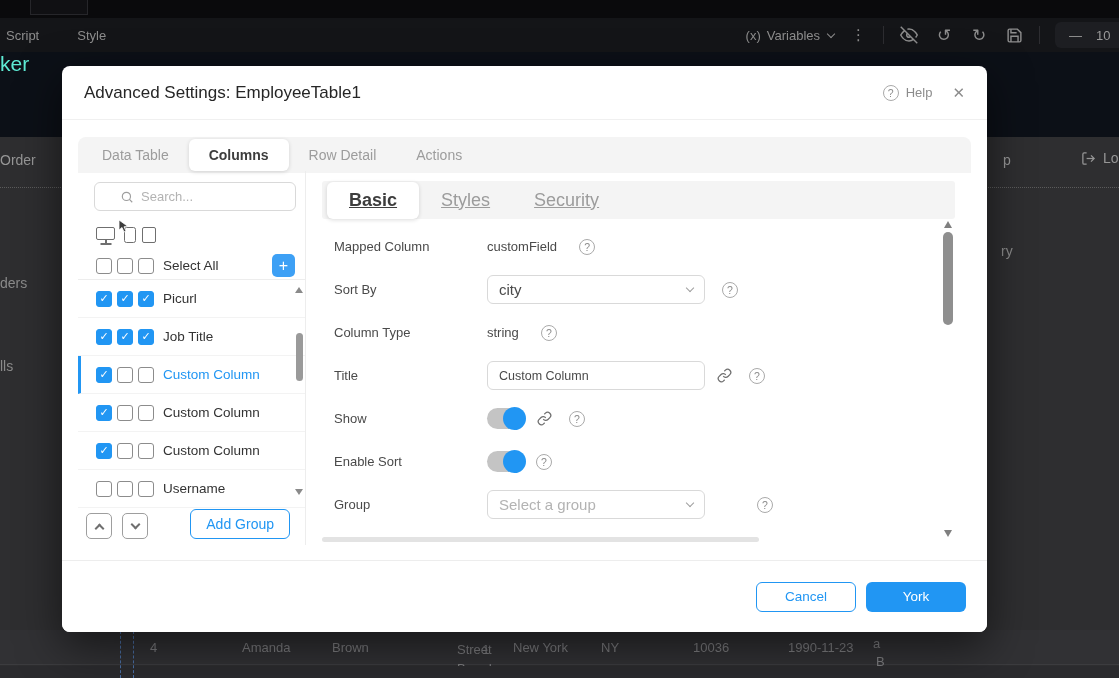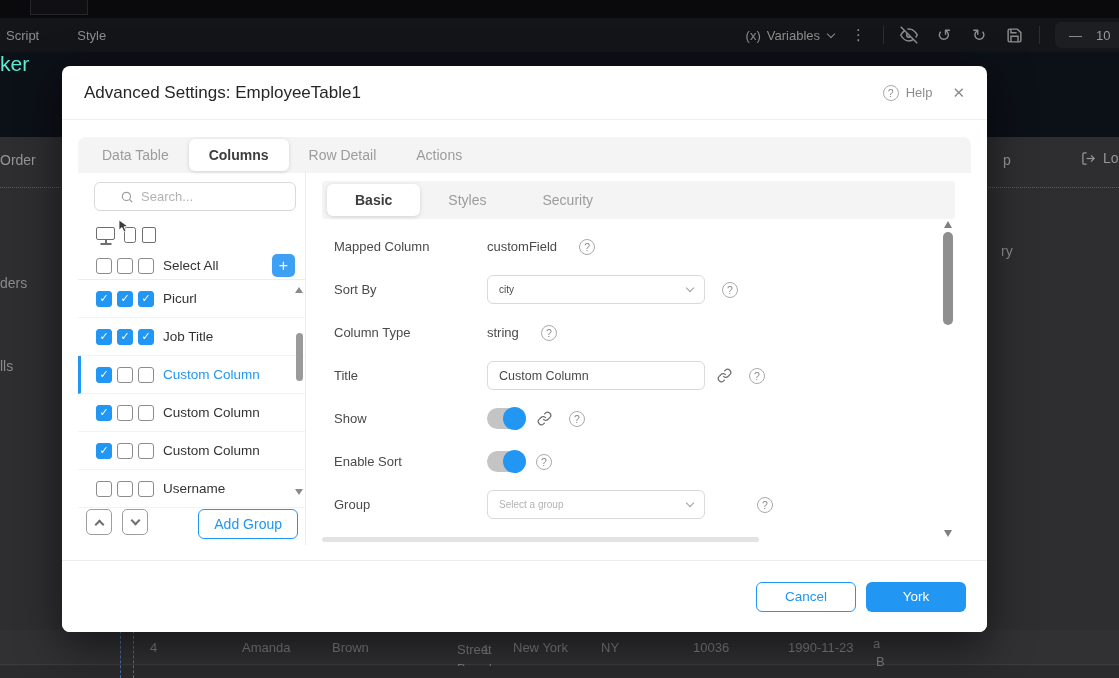--- a/index.html
+++ b/index.html
@@ -75,37 +75,37 @@
   .lrow.selected .lrow-label { color:#2196f3; }
   .lrow-label { margin-left:4px; white-space:nowrap; }
   .cb { width:16px; height:16px; border:1.5px solid #8c8c8c; border-radius:3px; background:#fff; flex:0 0 auto; display:flex; align-items:center; justify-content:center; }
   .cb.checked { background:#2196f3; border-color:#2196f3; }
   .cb.checked::after { content:"✓"; color:#fff; font-size:11px; font-weight:bold; line-height:1; }
   .addbtn { position:absolute; right:10px; top:2px; width:23px; height:23px; background:#3da0f5; border:none; border-radius:5px; color:#fff; font-size:16px; line-height:1; display:flex; align-items:center; justify-content:center; cursor:pointer; }
   .lscroll-up, .lscroll-down { position:absolute; right:2px; width:0; height:0; border-left:4px solid transparent; border-right:4px solid transparent; cursor:pointer; }
   .lscroll-up { top:116px; border-bottom:6px solid #8a8a8a; }
   .lscroll-down { top:318px; border-top:6px solid #8a8a8a; }
   .lscroll-thumb { position:absolute; right:2px; top:162px; width:7px; height:48px; background:#9a9a9a; border-radius:4px; cursor:pointer; }
-  .lp-footer { position:absolute; bottom:6px; left:8px; right:7px; display:flex; align-items:flex-start; gap:10px; }
+  .lp-footer { position:absolute; bottom:6px; left:8px; right:15px; display:flex; align-items:flex-end; gap:10px; }
   .move-btn { width:26px; height:26px; background:#fff; border:1px solid #9e9e9e; border-radius:5px; display:flex; align-items:center; justify-content:center; cursor:pointer; }
   .move-btn .chevb { width:7px; height:7px; border:solid #6f6f6f; border-width:0 2px 2px 0; display:inline-block; }
   .move-btn .up { transform:rotate(-135deg); margin-top:4px; }
   .move-btn .down { transform:rotate(45deg); margin-top:-3px; }
   .add-group { margin-left:auto; height:30px; padding:0 15px; background:#fff; border:1.5px solid #2196f3; color:#2196f3; border-radius:6px; font-size:14px; font-family:inherit; cursor:pointer; }
 
   
   .rp { flex:1; margin-left:16px; position:relative; }
   .sub-tabs { margin-top:10px; margin-right:16px; height:38px; background:#f4f4f4; display:flex; align-items:center; padding:0 5px; border-radius:3px; }
-  .stab { padding:8px 28px; font-size:14px; color:#9c9c9c; border-radius:6px; cursor:pointer; }
+  .stab { padding:8px 22px; font-size:18px; color:#9c9c9c; border-radius:6px; cursor:pointer;text-decoration:underline; }
   .stab.active { background:#fff; color:#3d3d3d; font-weight:bold; box-shadow:0 1px 4px rgba(0,0,0,.14); }
   .formarea { padding:6px 0 0 12px; }
   .frow { height:43px; display:flex; align-items:center; }
   .flabel { width:153px; font-size:13px; color:#4a4a4a; flex:0 0 auto; }
   .fstatic { font-size:13px; color:#4a4a4a; margin-right:11px; }
-  .fselect { width:218px; height:29px; border:1px solid #d9d9d9; border-radius:6px; display:flex; align-items:center; justify-content:space-between; padding:0 11px; font-size:10px; color:#4a4a4a; cursor:pointer; background:#fff; }
+  .fselect { width:218px; height:29px; border:1px solid #d9d9d9; border-radius:6px; display:flex; align-items:center; justify-content:space-between; padding:0 11px; font-size:15px; color:#4a4a4a; cursor:pointer; background:#fff; }
   .fselect .ph { color:#b3b3b3; }
   .fselect .chevs { width:6px; height:6px; border:solid #9e9e9e; border-width:0 1.5px 1.5px 0; transform:rotate(45deg); margin-top:-4px; }
   .finput { width:218px; height:29px; border:1px solid #d9d9d9; border-radius:6px; padding:0 11px; font-size:12.5px; color:#4a4a4a; font-family:inherit; outline:none; }
   .linkic { margin-left:12px; display:inline-flex; cursor:pointer; }
   .linkic svg { stroke:#6e6e6e; fill:none; stroke-width:2; }
   .frow .qicon { margin-left:17px; cursor:pointer; }
   .frow .qicon.near { margin-left:11px; }
   .frow .qicon.far { margin-left:52px; }
   .tg { width:38px; height:21px; background:#c4c4c4; border-radius:11px; position:relative; cursor:pointer; flex:0 0 auto; }
   .tg.on::after { content:""; position:absolute; right:-1px; top:-1px; width:23px; height:23px; background:#2196f3; border-radius:50%; }

